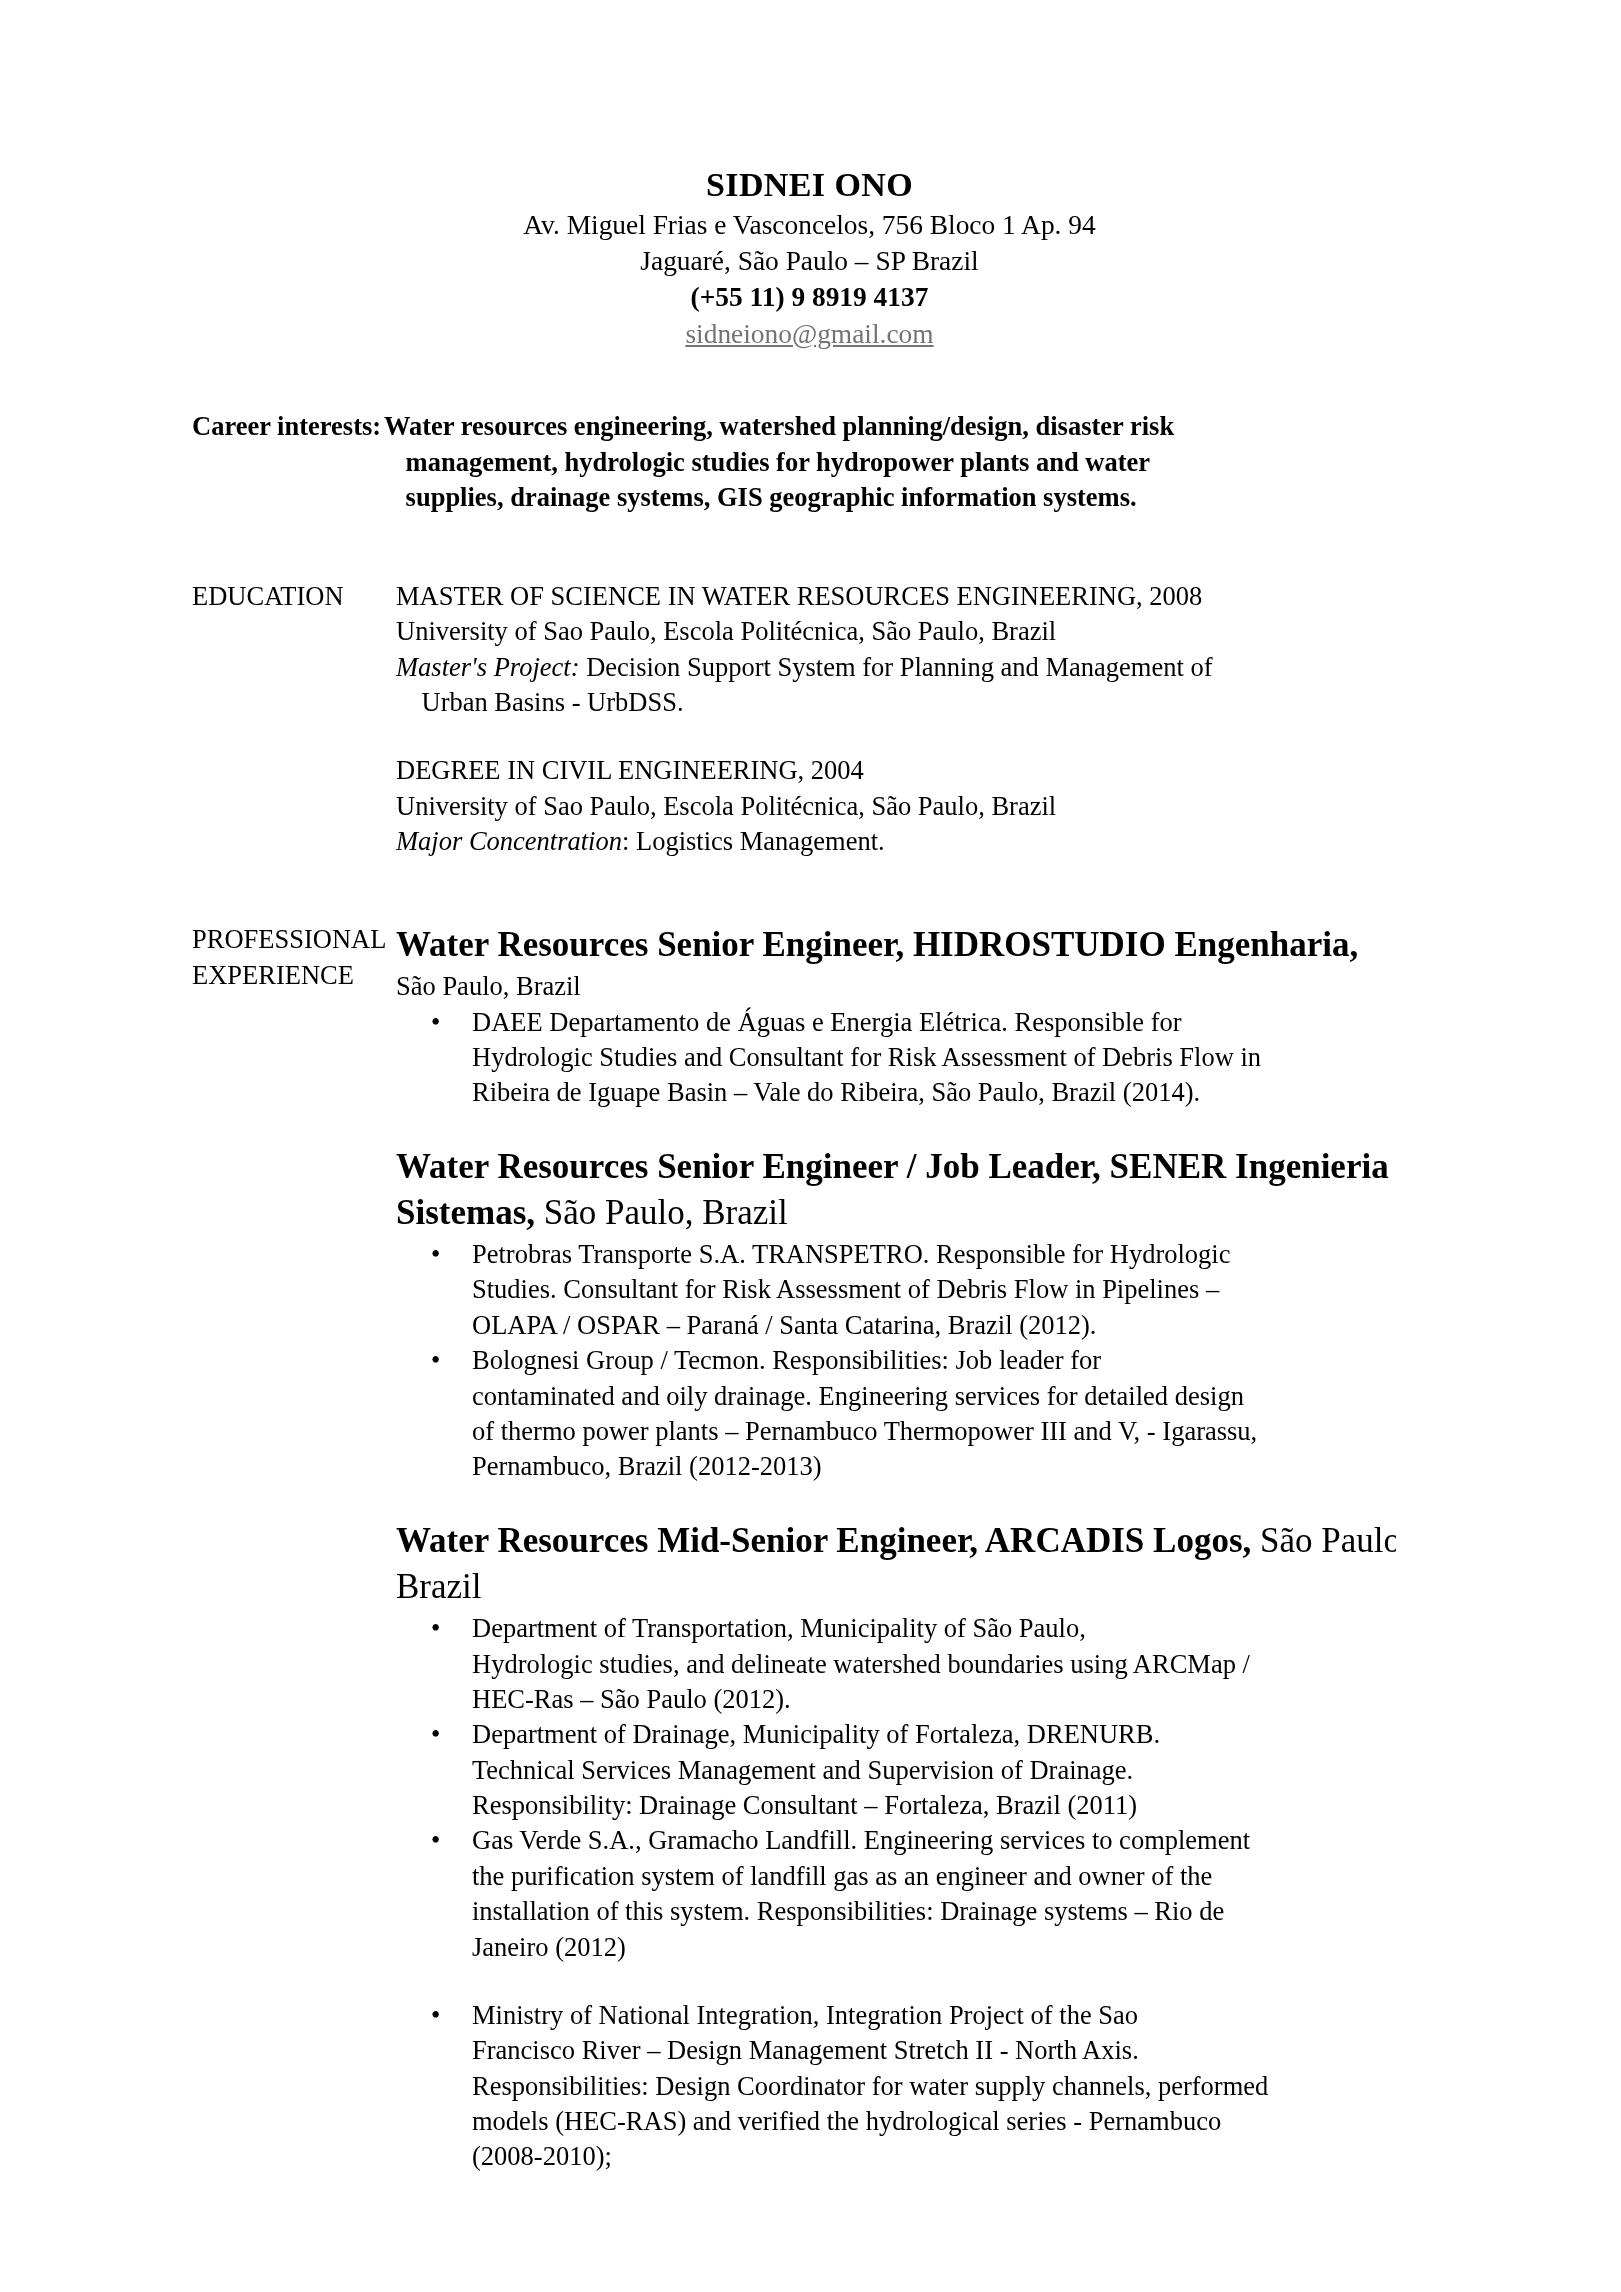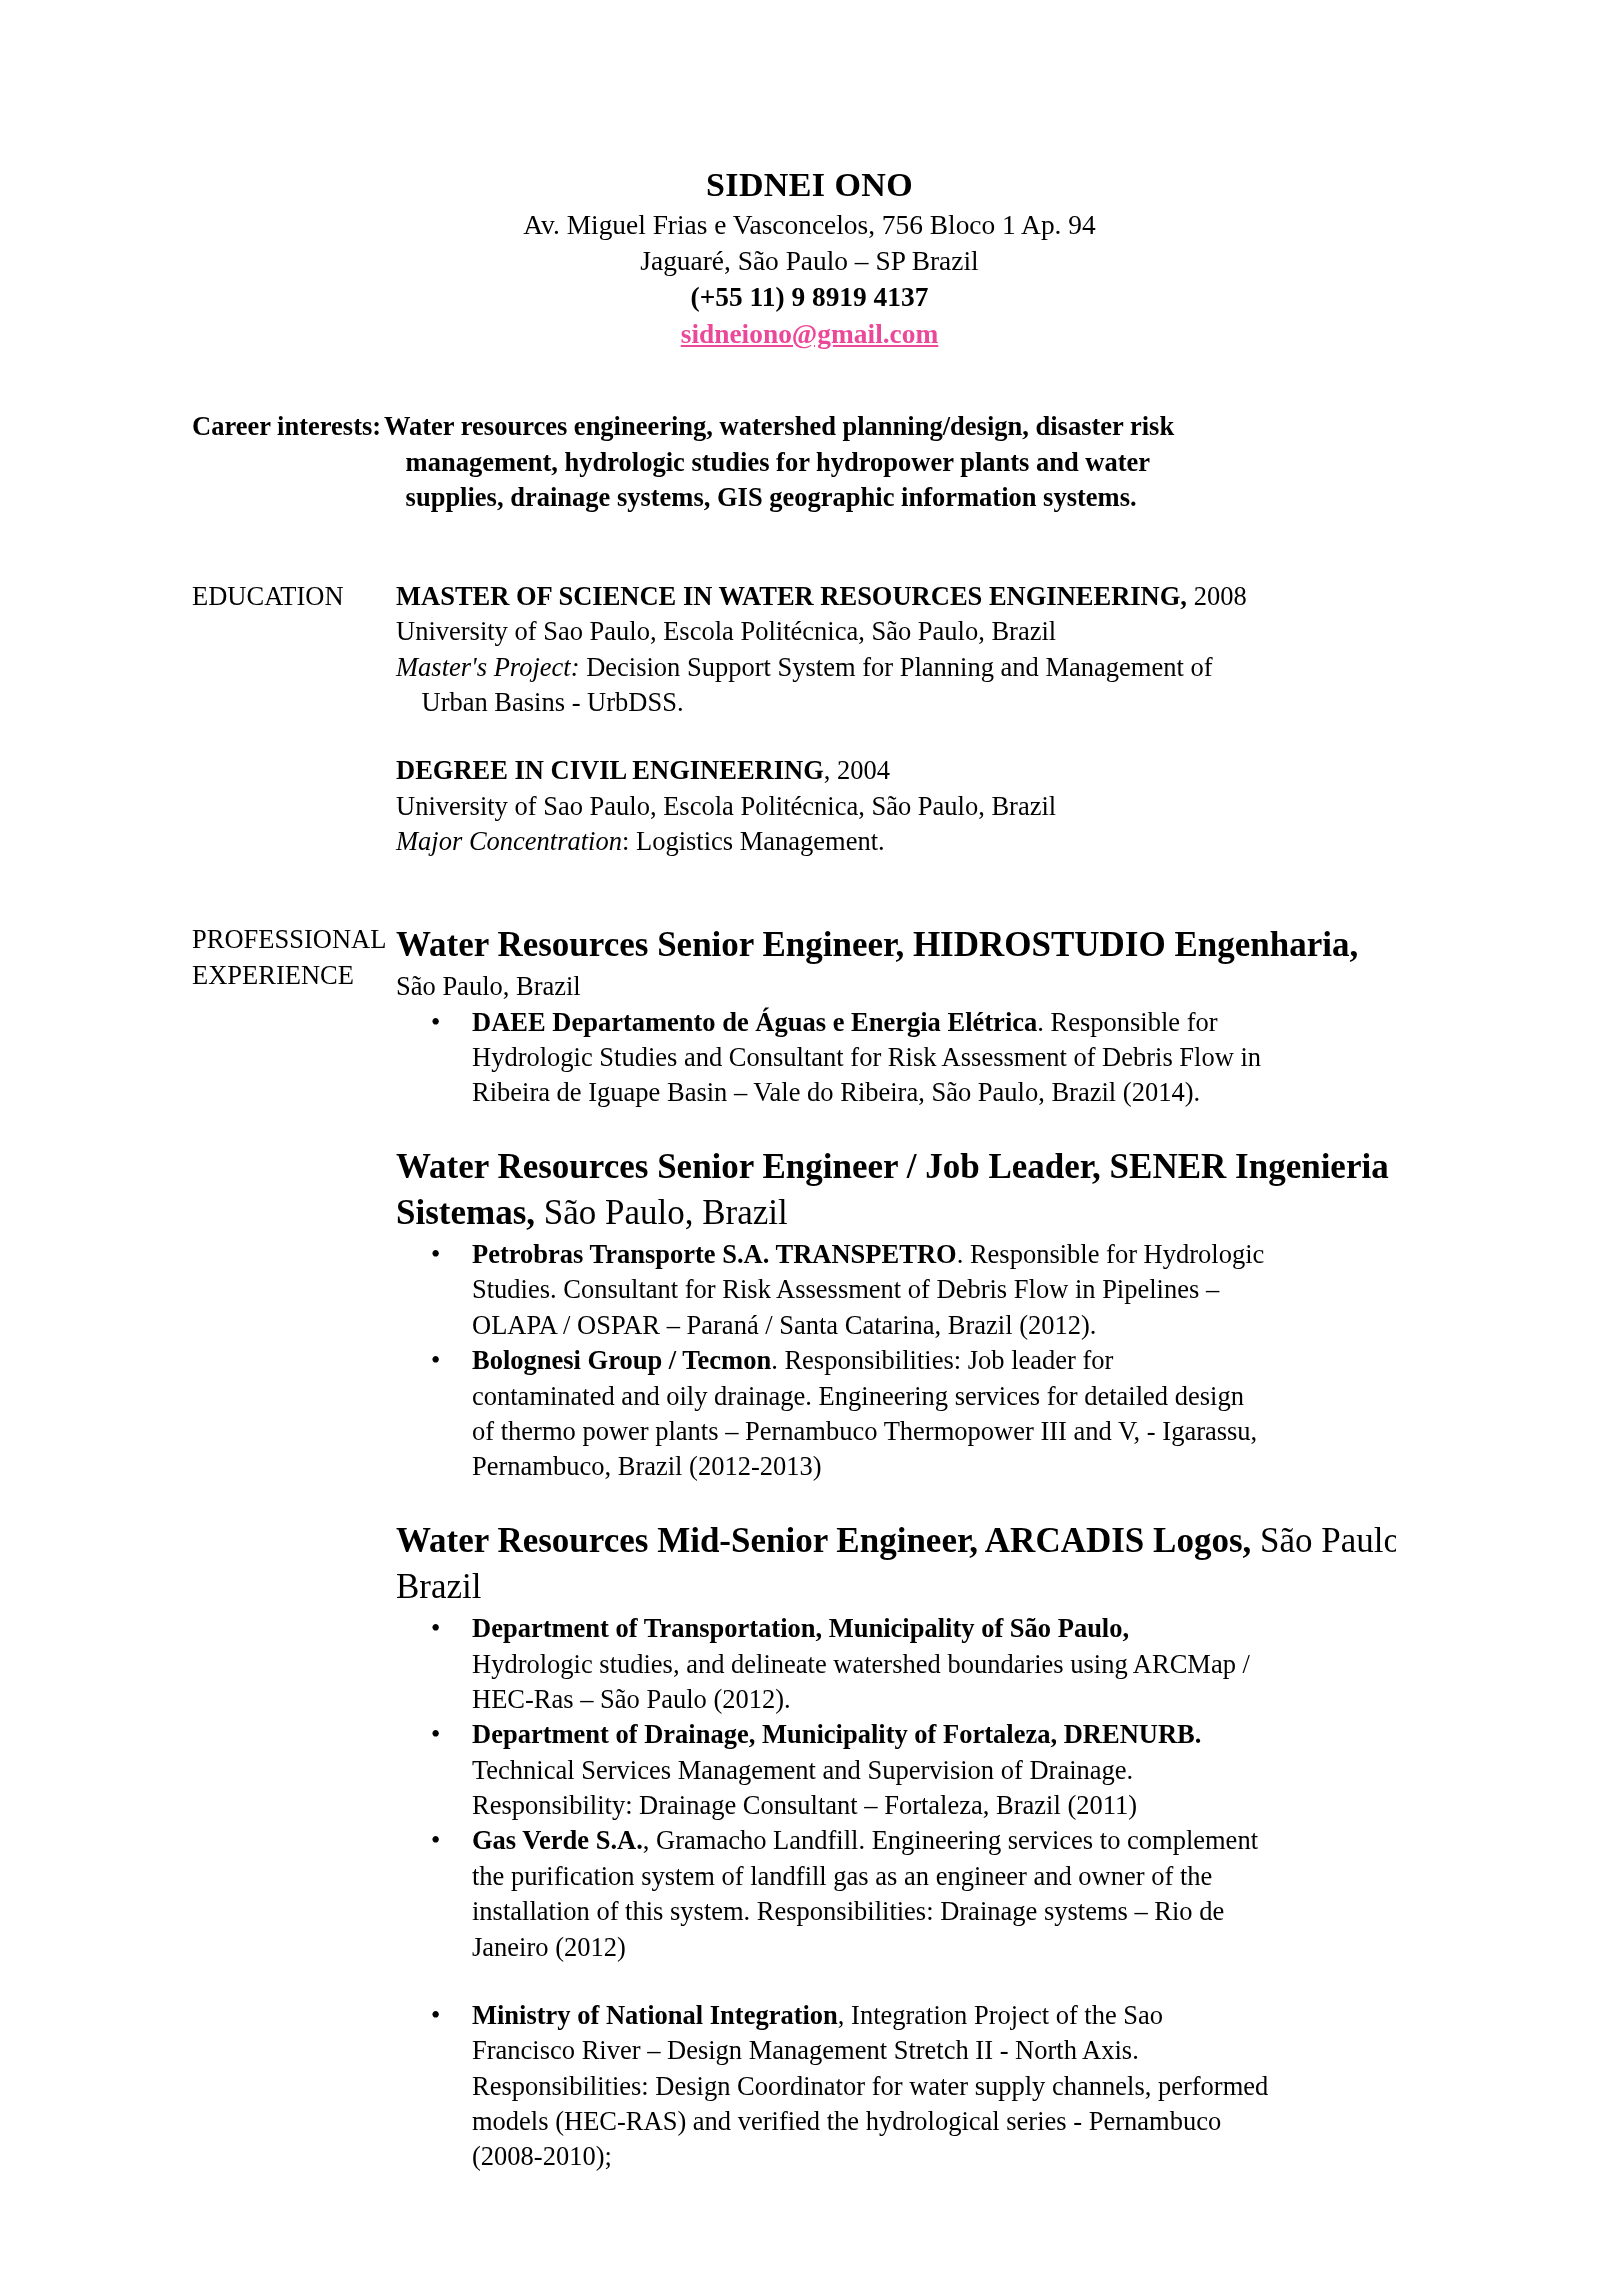--- a/index.html
+++ b/index.html
@@ -42,22 +42,22 @@
     white-space: nowrap;
   }
   .phone {
     font-size: 27.4px;
     font-weight: bold;
     line-height: 1.34;
   }
   .email-line { line-height: 1.34; }
   .email {
     font-size: 27.4px;
-    font-weight: bold;
-    color: #ec4899;
+    font-weight: normal;
+    color: #737373;
     text-decoration: underline;
     cursor: pointer;
   }
 
   
   .row {
     display: flex;
     align-items: flex-start;
   }
   .label-col {
@@ -96,21 +96,21 @@
     font-size: 26.5px;
     line-height: 1.33;
   }
 
   .edu-entry { margin-bottom: 33px; }
   .edu-entry:last-child { margin-bottom: 0; }
   .line {
     font-size: 26.5px;
     line-height: 1.335;
   }
-  .b { font-weight: bold; }
+  .b { font-weight: normal; }
   .i { font-style: italic; }
   .hang {
     padding-left: 25.5px;
   }
 
   
   .job { margin-bottom: 33px; }
   .job:last-child { margin-bottom: 0; }
   .job-title {
     font-size: 35px;

